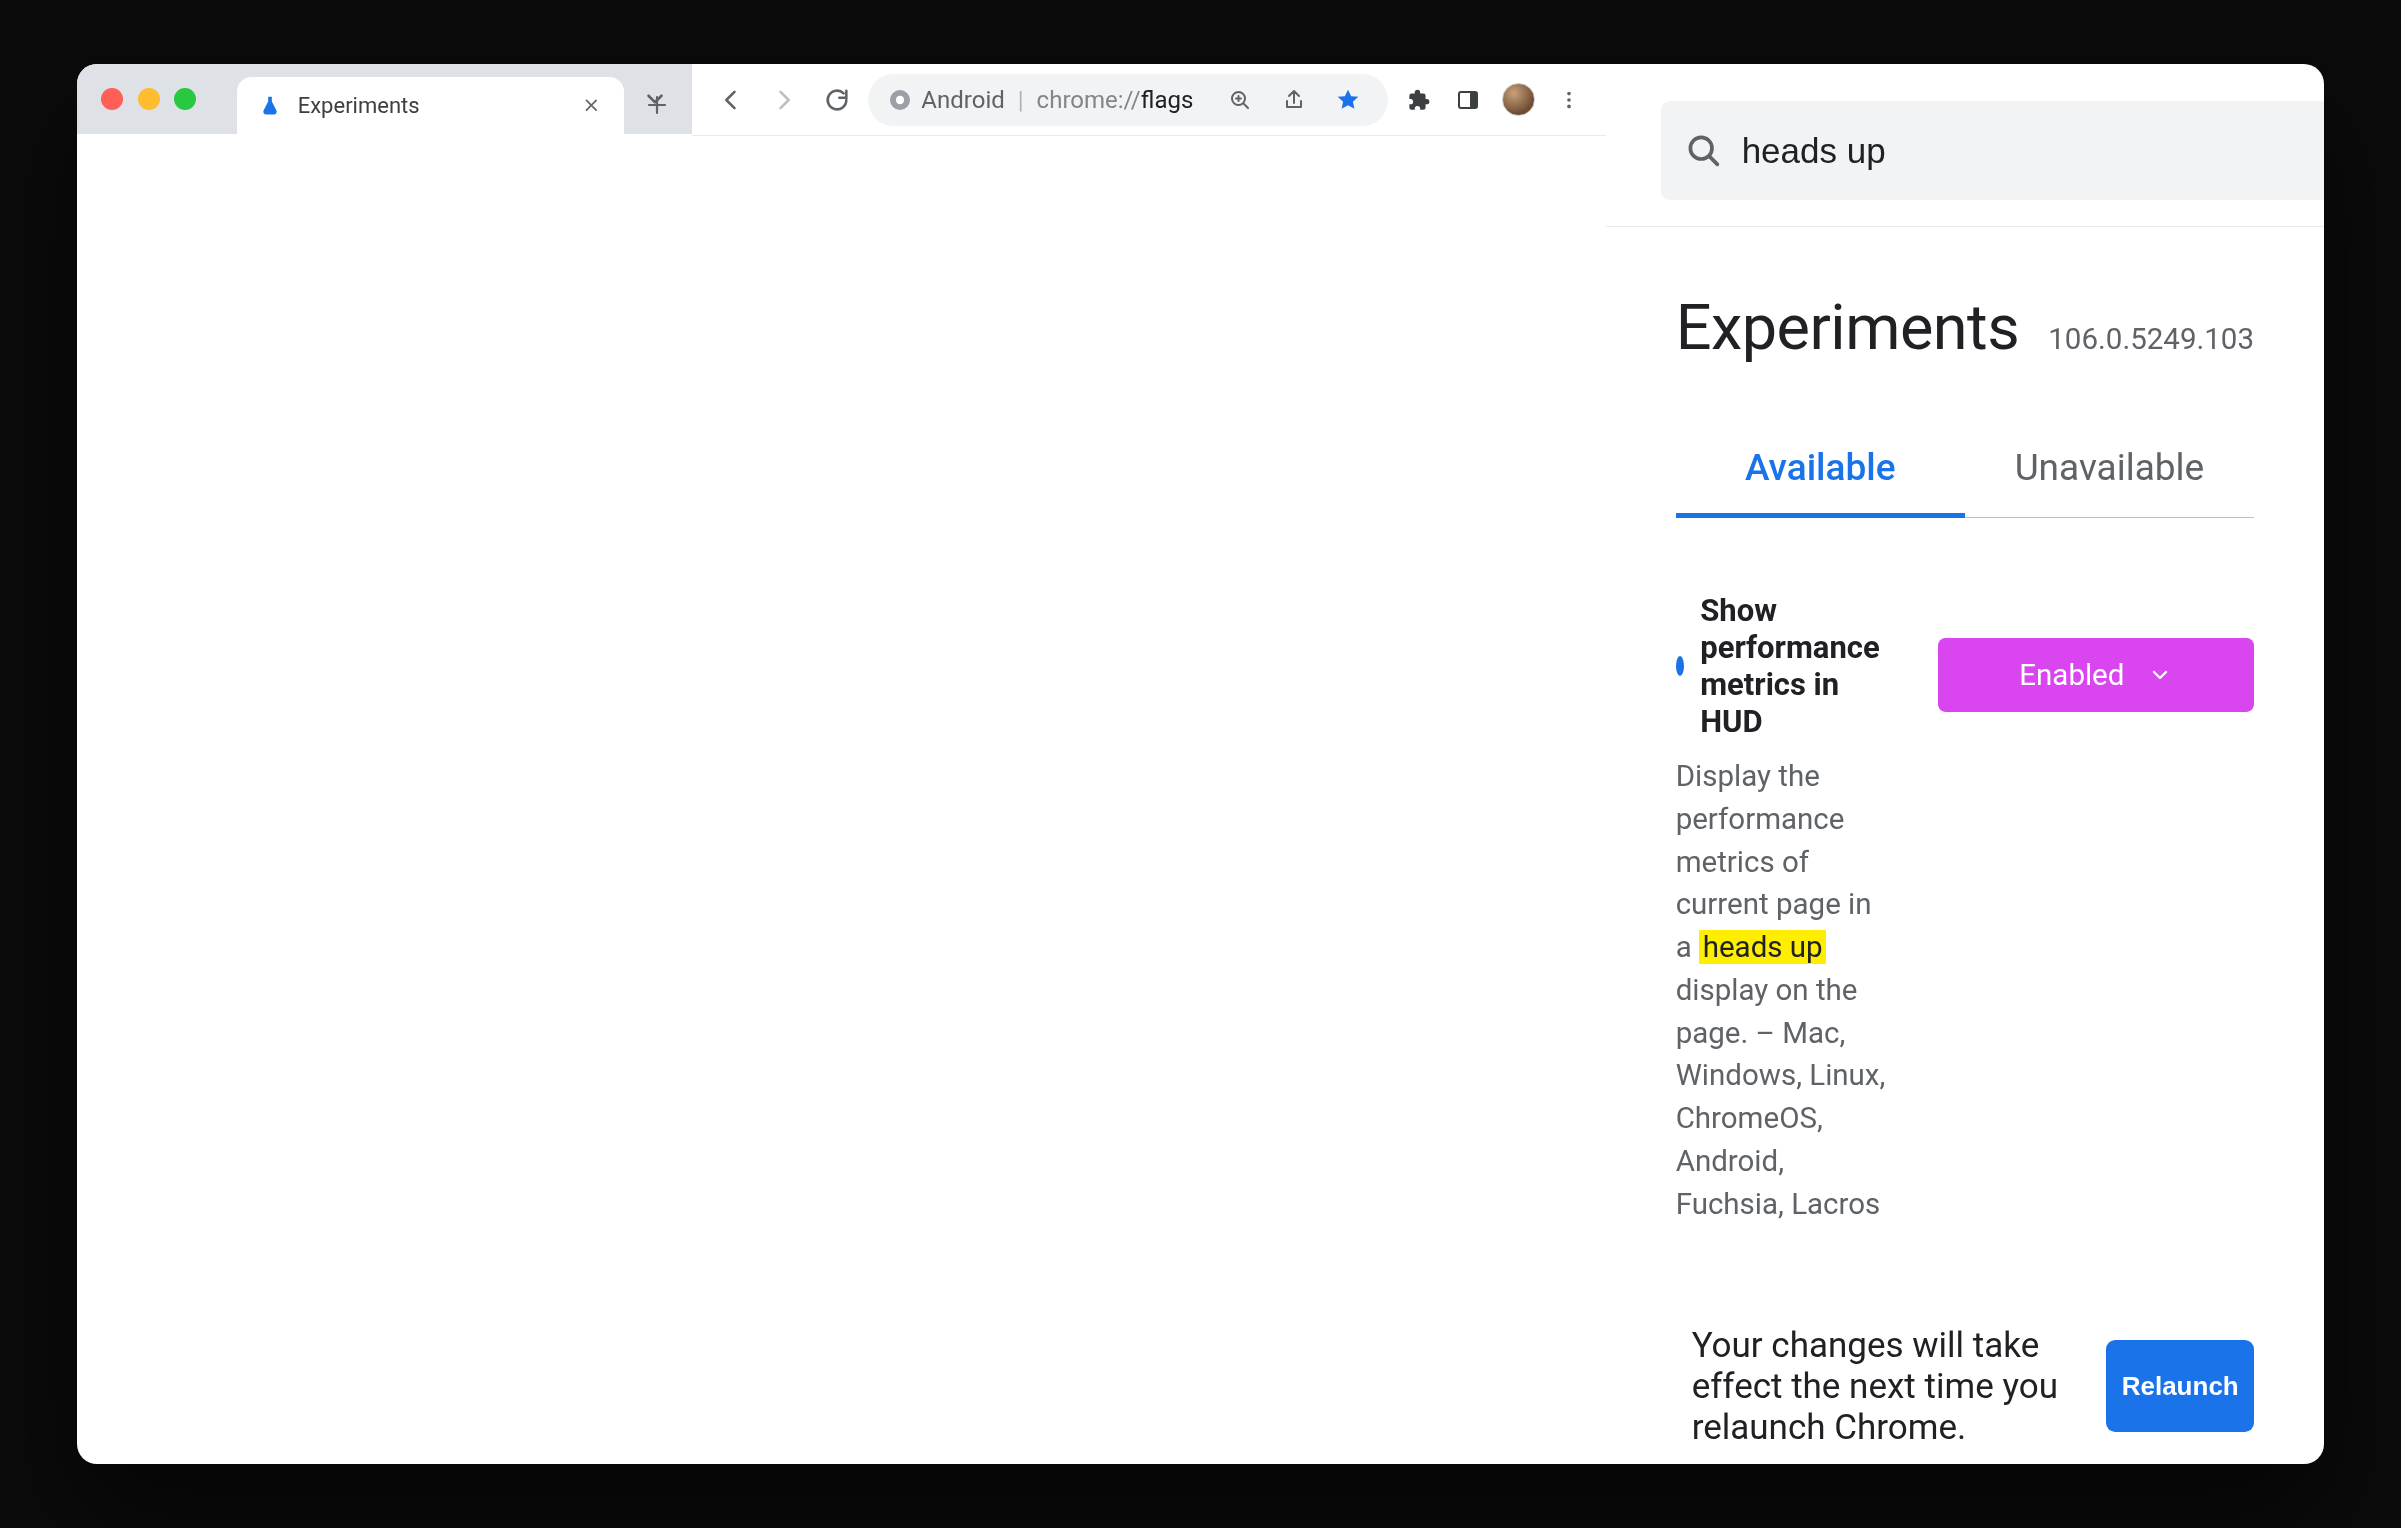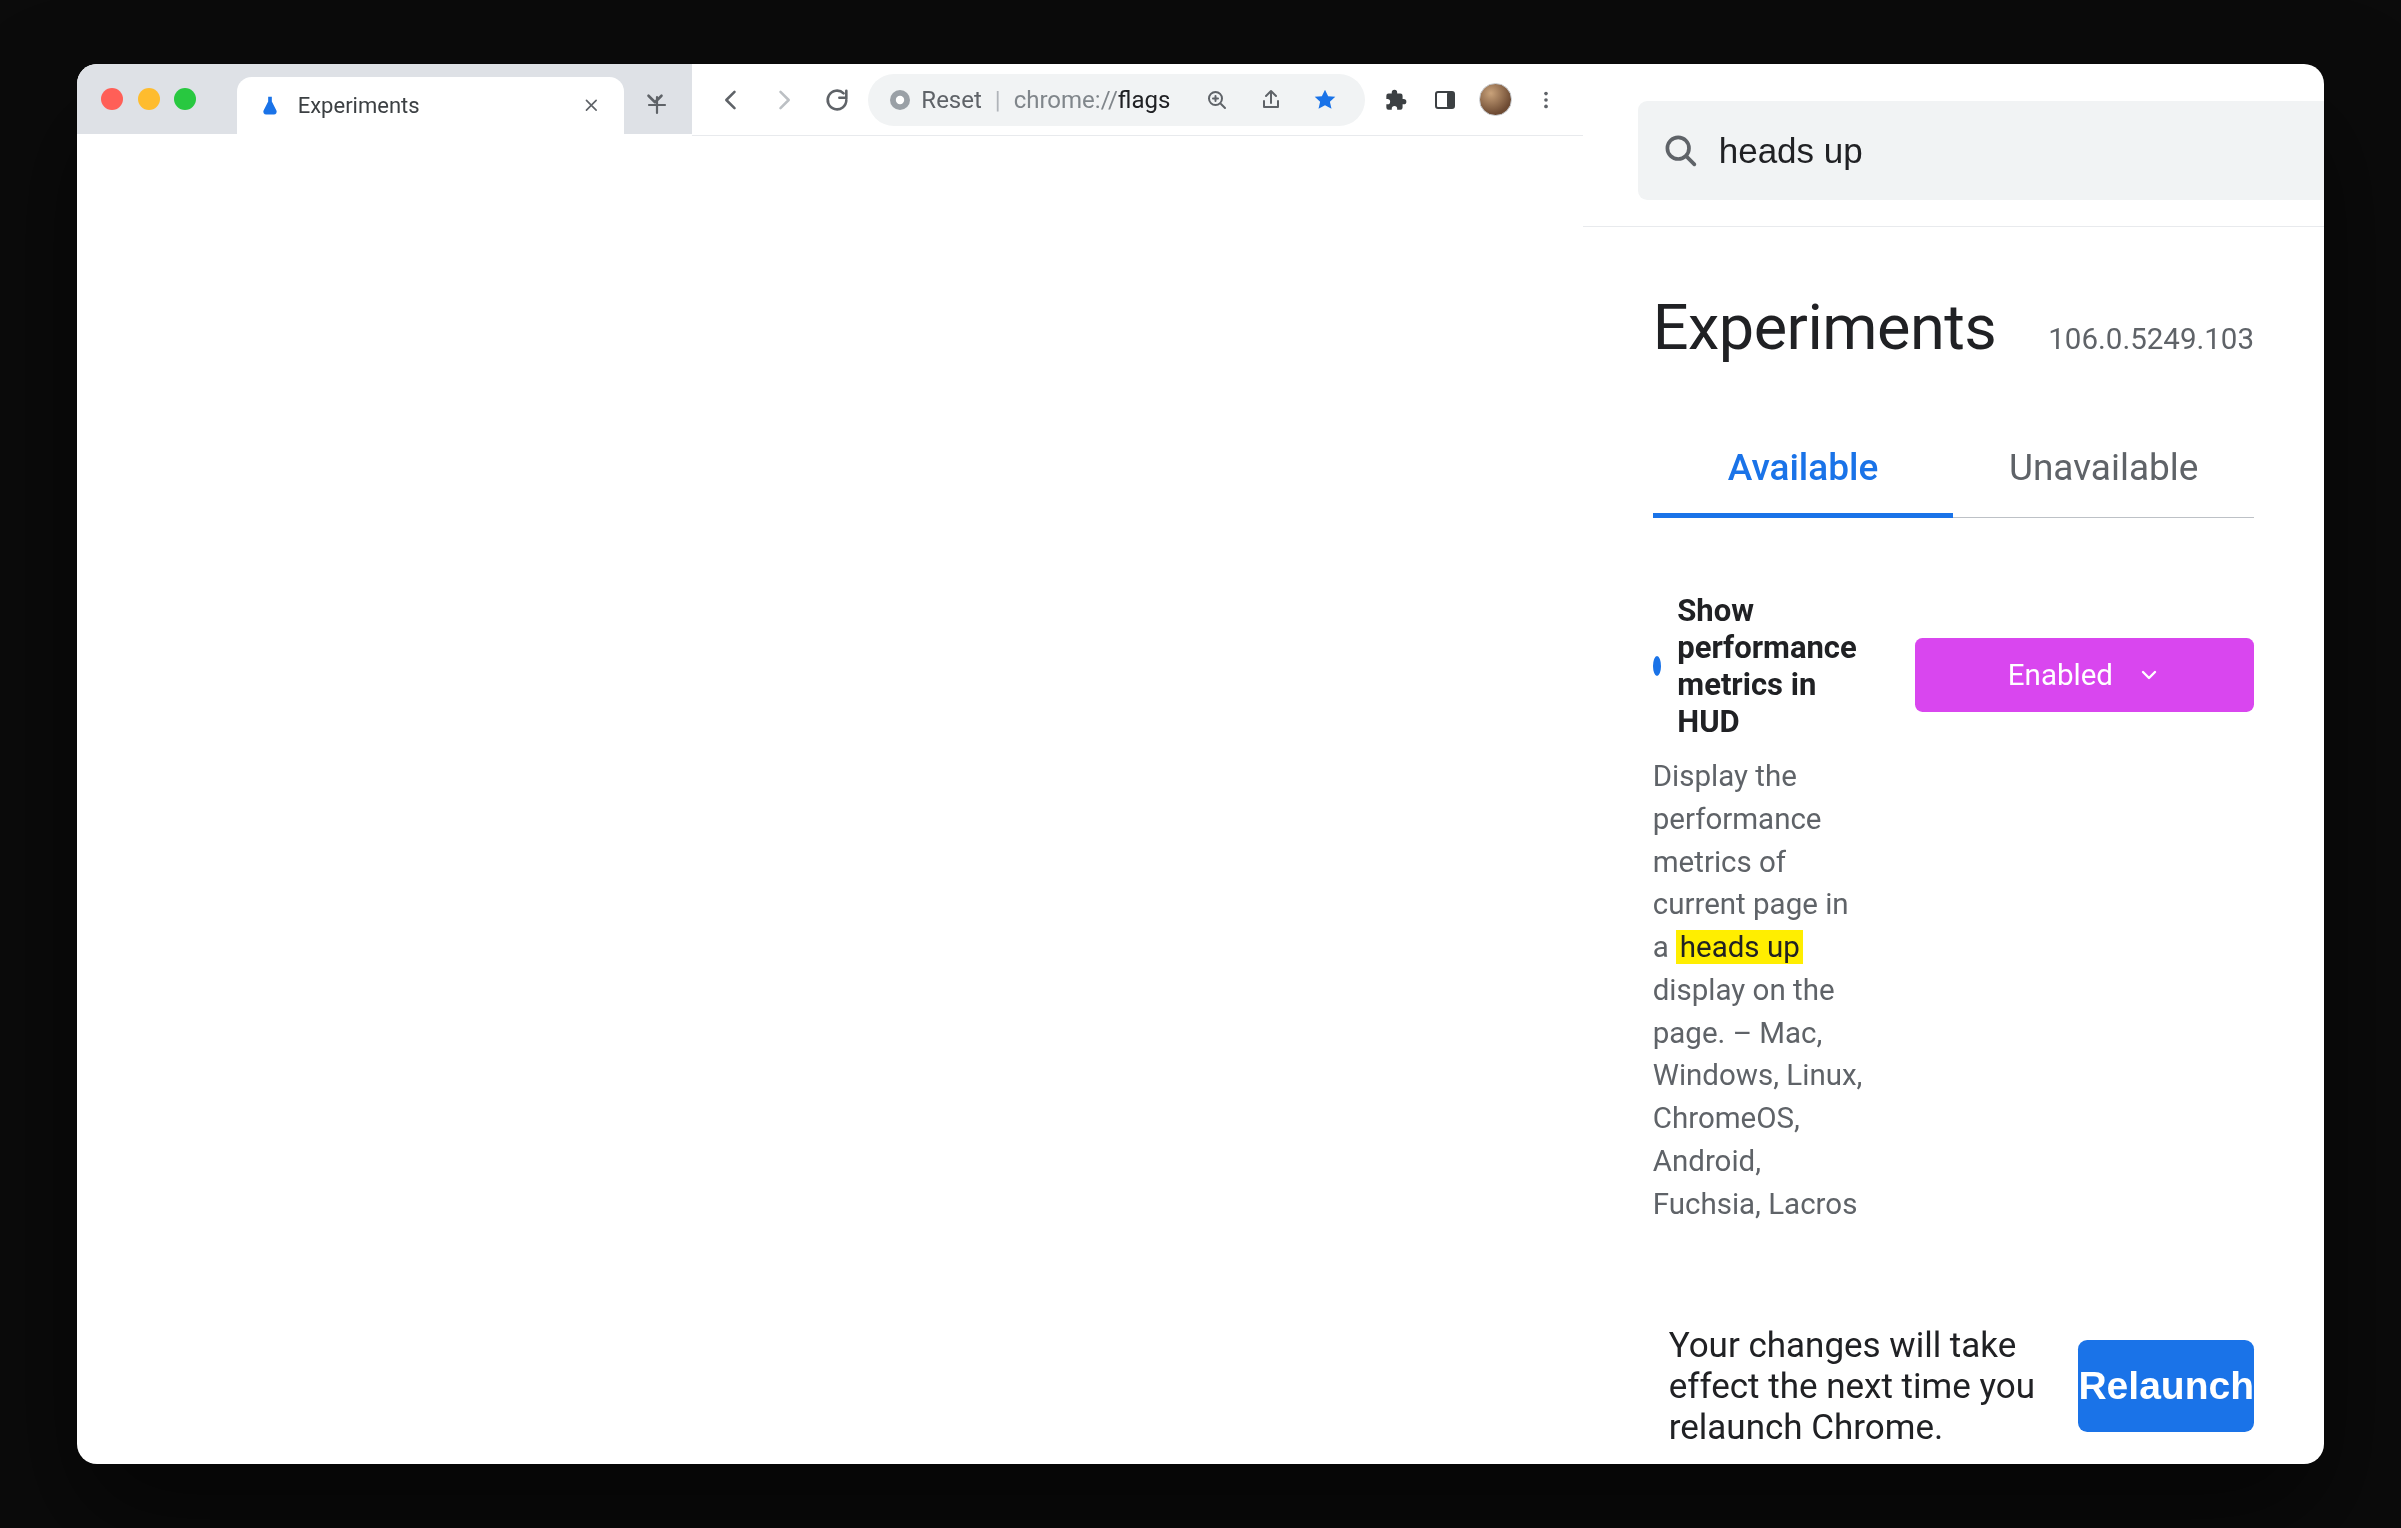--- a/index.html
+++ b/index.html
@@ -162,21 +162,21 @@
 
   .divider { height:0.9px; background:#e8eaed; margin-top: 9.2px; }
 
   .footer {
     display:flex; align-items:center; justify-content:flex-end;
     padding: 53px 70px 59px 86px;
   }
   .footer-text { font-size: 35px; color:#202124; }
   .relaunch {
     width: 396px; height: 92px; background:#1a73e8; color:#fff; border:none;
-    font-size:39px; font-weight:600; border-radius:9.2px;margin-left:40px;
+    font-size:26px; font-weight:600; border-radius:9.2px;margin-left:40px;
   }
 
   svg { display:block; }
 </style>
 </head>
 <body>
 
 <div class="stage">
   <div class="window">
 
@@ -229,21 +229,21 @@
             <path fill="none" stroke="#5f6368" stroke-width="2.2" stroke-linecap="round" d="M20 12a8 8 0 1 1-2.34-5.66M20 4v6h-6"></path>
           </svg>
       </div>
 
       <div class="omnibox">
         <span class="chip">
           <svg width="24" height="24" viewBox="0 0 24 24">
               <circle cx="12" cy="12" r="10" fill="#9aa0a6"></circle>
               <circle cx="12" cy="12" r="4.2" fill="#fff"></circle>
             </svg>
-          <span>Reset</span>
+          <span>Android</span>
         </span>
         <span class="sep">|</span>
         <span>
           <span class="url-muted">chrome://</span><span class="url-bold">flags</span>
         </span>
         <span class="spacer"></span>
         <span class="tool-icon">
           <svg width="24" height="24" viewBox="0 0 24 24">
               <circle cx="10.5" cy="10.5" r="6.5" fill="none" stroke="#5f6368" stroke-width="2"></circle>
               <path stroke="#5f6368" stroke-width="2" stroke-linecap="round" d="M16 16l4 4M8 10.5h5M10.5 8v5"></path>

